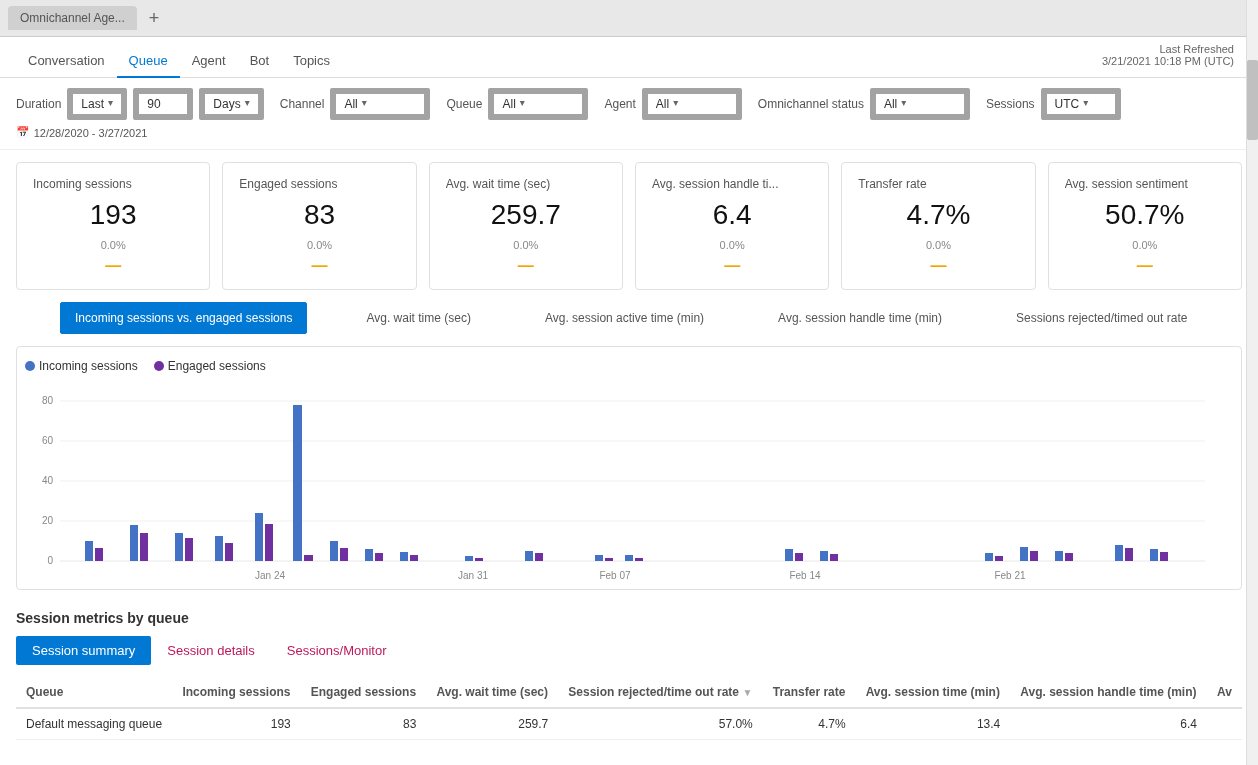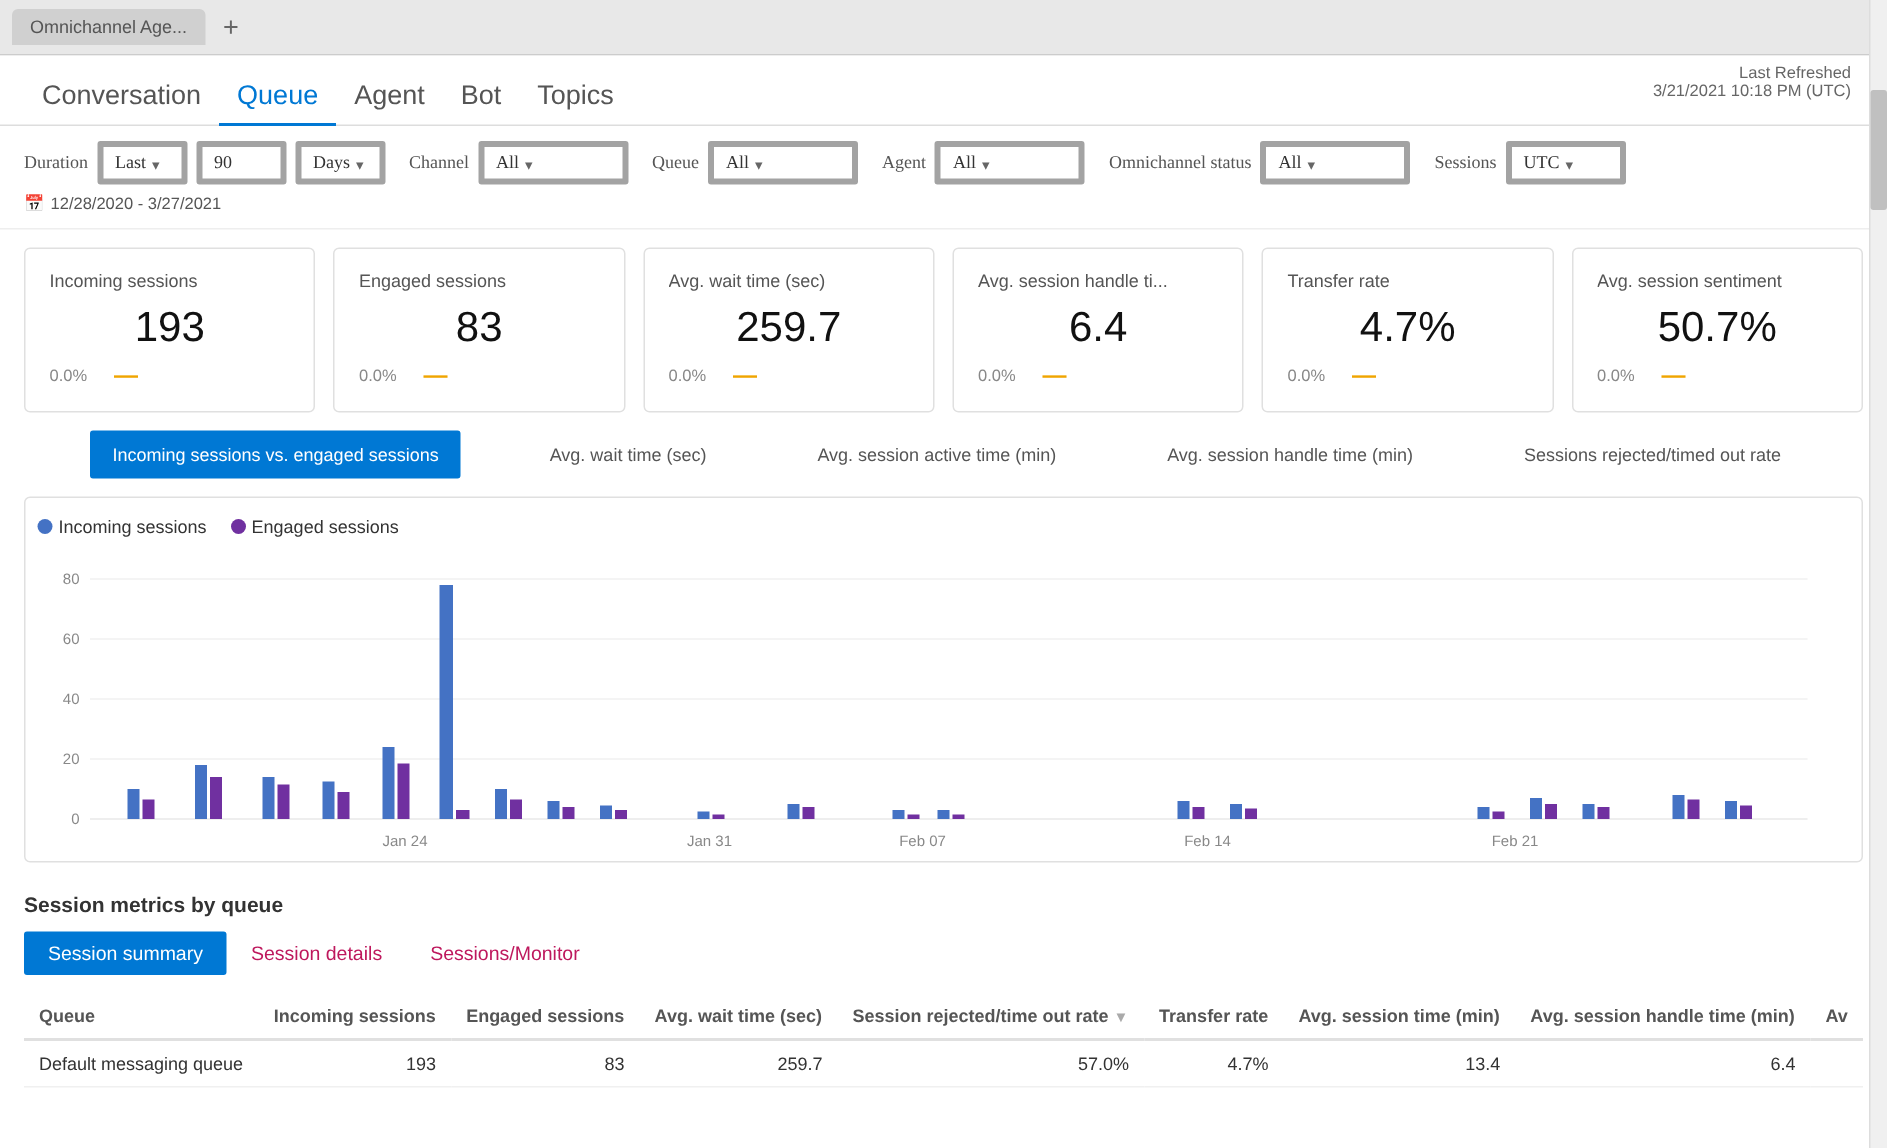--- a/index.html
+++ b/index.html
@@ -10,40 +10,40 @@
     .browser-tab { background: #d0d0d0; padding: 5px 12px; border-radius: 4px 4px 0 0; font-size: 12px; color: #555; display: flex; align-items: center; gap: 8px; }
     .browser-tab.active { background: #fff; color: #333; border: 1px solid #ccc; border-bottom: none; }
     .tab-close { font-size: 14px; color: #888; cursor: pointer; }
     .tab-add { background: none; border: none; font-size: 18px; color: #666; cursor: pointer; padding: 0 6px; }
 
     
     .app-container { background: #fff; min-height: 730px; }
 
     
     .top-nav { display: flex; align-items: center; padding: 8px 16px 0; border-bottom: 1px solid #ddd; position: relative; }
-    .nav-item { padding: 8px 12px; cursor: pointer; font-size: 18px; color: #555; border-bottom: 2px solid transparent; margin-bottom: -1px; }
+    .nav-item { padding: 8px 12px; cursor: pointer; font-size: 13px; color: #555; border-bottom: 2px solid transparent; margin-bottom: -1px; }
     .nav-item.active { color: #0078d4; border-bottom: 2px solid #0078d4; font-weight: 500; }
     .last-refreshed { position: absolute; right: 24px; top: 6px; font-size: 11px; color: #666; text-align: right; }
 
     
     .filters-bar { padding: 10px 16px; background: #fff; border-bottom: 1px solid #eee; }
     .filters-row { display: flex; align-items: center; gap: 16px; flex-wrap: wrap; }
-    .filter-group { display: flex; align-items: center; gap: 6px; font-family: Liberation Serif, serif; }
+    .filter-group { display: flex; align-items: center; gap: 6px; }
     .filter-label { font-size: 12px; color: #555; font-weight: 500; }
-    .filter-select { display: flex; align-items: flex-end; gap: 4px; border: 4px solid #a3a3a3; border-radius: 2px; padding: 3px 8px; font-size: 12px; color: #333; background: #fff; cursor: pointer; min-width: 60px; }
+    .filter-select { display: flex; align-items: flex-start; gap: 4px; border: 6px solid #a3a3a3; border-radius: 2px; padding: 3px 8px; font-size: 12px; color: #333; background: #fff; cursor: pointer; min-width: 60px; }
     .filter-select .chevron { color: #666; font-size: 10px; }
     .date-range { font-size: 11px; color: #555; margin-top: 6px; display: flex; align-items: center; gap: 4px; }
     .date-icon { color: #666; }
 
     
     .kpi-row { display: flex; gap: 12px; padding: 12px 16px; }
     .kpi-card { flex: 1; background: #fff; border: 1px solid #e0e0e0; border-radius: 4px; padding: 14px 16px; }
     .kpi-title { font-size: 12px; color: #555; margin-bottom: 8px; white-space: nowrap; overflow: hidden; text-overflow: ellipsis; }
     .kpi-value { font-size: 28px; font-weight: 300; color: #111; text-align: center; margin-bottom: 8px; }
-    .kpi-footer { display: flex; align-items: center; gap: 18px; font-size: 11px; color: #888; }
+    .kpi-footer { display: flex; align-items: center; gap: 6px; font-size: 11px; color: #888; flex-direction: column; }
     .kpi-pct { font-size: 11px; color: #888; }
     .kpi-dash { color: #f0a500; font-size: 16px; font-weight: bold; }
 
     
     .chart-section { padding: 0 16px 12px; }
     .chart-tabs { display: flex; align-items: center; gap: 0; margin-bottom: 12px; }
     .chart-tab { padding: 8px 14px; font-size: 12px; cursor: pointer; color: #555; border: 1px solid transparent; border-radius: 2px; margin-left: 44px; }
     .chart-tab.active { background: #0078d4; color: #fff; border-color: #0078d4; border-radius: 2px; }
 
     .chart-legend { display: flex; align-items: center; gap: 16px; margin-bottom: 8px; font-size: 12px; }

